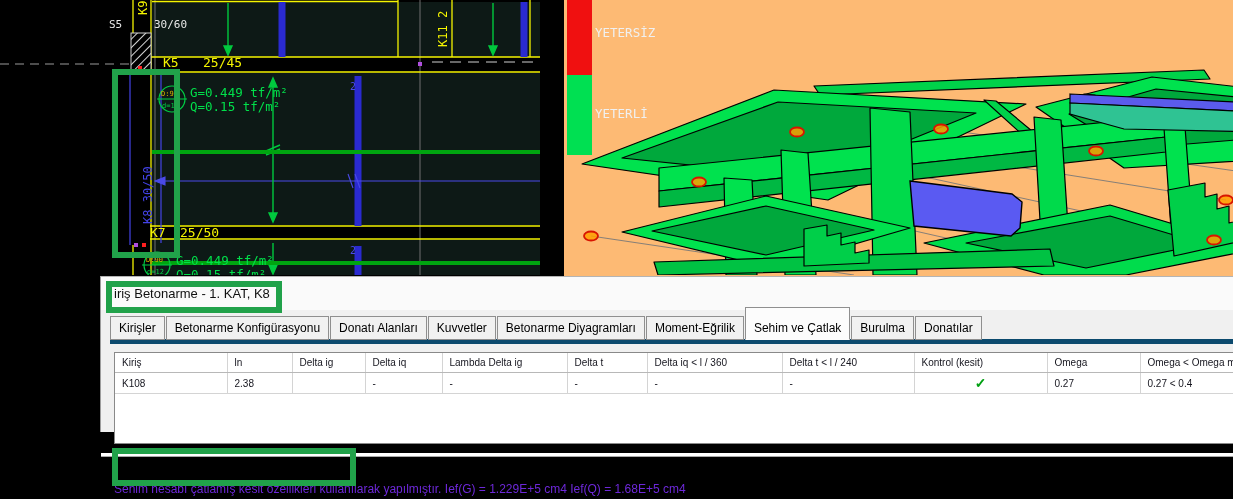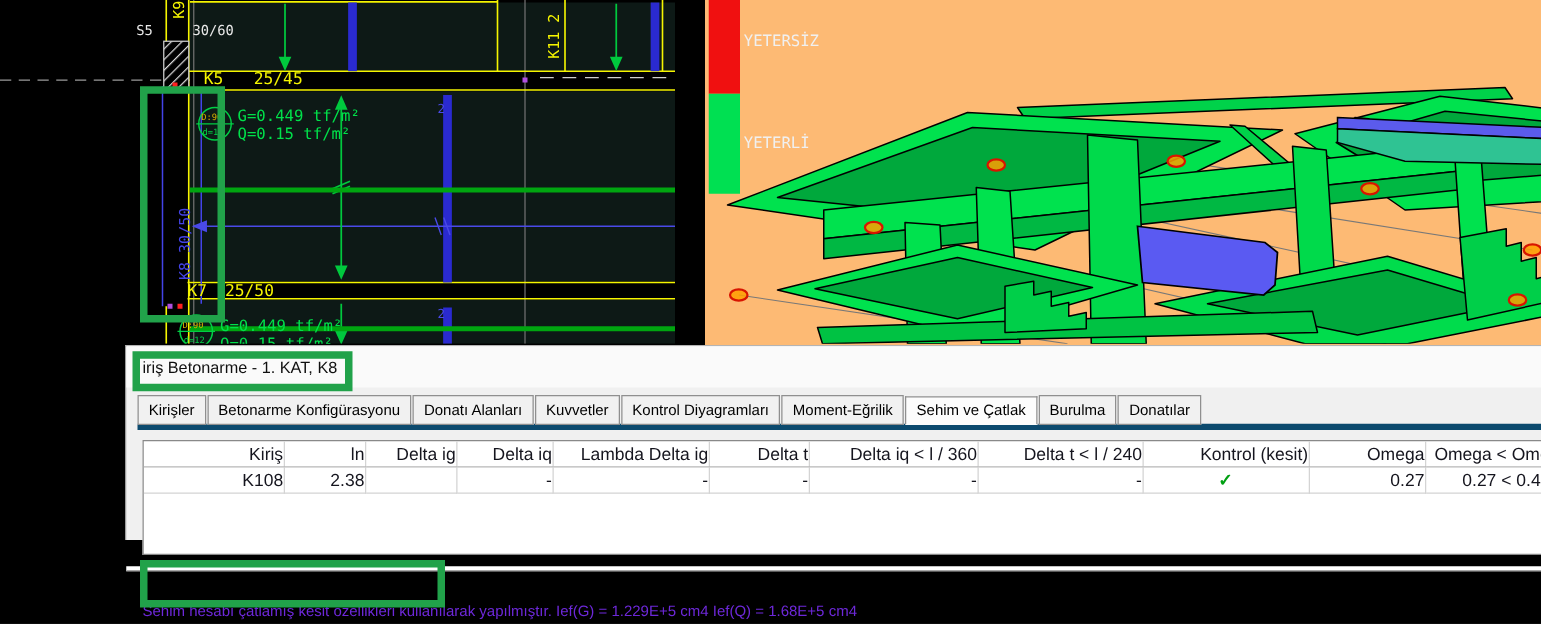--- a/index.html
+++ b/index.html
@@ -18,27 +18,27 @@
   .panel{position:absolute;left:100px;top:276px;width:1133px;height:156px;
          background:#f0f0f0;border-top:1px solid #b4b4b4;border-left:1px solid #9c9c9c;
          box-sizing:border-box;}
   .panel-head{position:absolute;left:0;top:0;right:0;height:33px;background:#fafafa;}
   .panel-title{position:absolute;left:13px;top:9px;font-size:13px;color:#101010;}
 
   .tabstrip{position:absolute;left:9px;top:34px;right:0;display:flex;align-items:flex-end;
             border-bottom:5px solid #0c4a6e;height:28px;}
   .tab{margin-bottom:-1px;margin-right:1px;border:1px solid #8f8f8f;background:#f1f1f1;
        padding:4px 8px 4px;font-size:12px;color:#000;white-space:nowrap;cursor:default;}
-  .tab.active{background:#fcfcfc;border-bottom:1px solid #fcfcfc;padding-top:3px;}
+  .tab.active{background:#fcfcfc;border-bottom:1px solid #fcfcfc;padding-top:13px;}
 
   .tablebox{position:absolute;left:13px;top:75px;width:1120px;height:92px;background:#fff;
             border:1px solid #898989;box-sizing:border-box;overflow:hidden;}
   .tablebox table{border-collapse:collapse;table-layout:fixed;width:1118px;}
   .tablebox th,.tablebox td{border-right:1px solid #d4d4d4;padding:2px 0 2px 7px;
-            font-size:14px;font-weight:normal;text-align:right;color:#15151e;
+            font-size:10px;font-weight:normal;text-align:left;color:#15151e;
             white-space:nowrap;overflow:hidden;}
   .tablebox thead th{border-bottom:1px solid #b8b8b8;height:15px;}
   .tablebox tbody td{border-bottom:1px solid #d4d4d4;height:15px;}
   td.check{color:#00a012;font-weight:bold;text-align:center;font-size:14px;padding-left:0;}
 
   .hsep{position:absolute;left:0;right:0;top:176px;height:3px;background:#fff;
         border-bottom:1px solid #a8a8a8;}
   .status1{position:absolute;left:13px;top:184px;font-size:12px;color:#0d0d0d;white-space:nowrap;}
   .status2{position:absolute;left:13px;top:205px;font-size:12px;color:#6d28d9;white-space:nowrap;}
 
@@ -233,21 +233,21 @@
 
   <div class="panel">
     <div class="panel-head"></div>
     <div class="panel-title">iriş Betonarme - 1. KAT, K8</div>
 
     <div class="tabstrip">
       <div class="tab">Kirişler</div>
       <div class="tab">Betonarme Konfigürasyonu</div>
       <div class="tab">Donatı Alanları</div>
       <div class="tab">Kuvvetler</div>
-      <div class="tab">Kontrol Diyagramları</div>
+      <div class="tab">Betonarme Diyagramları</div>
       <div class="tab">Moment-Eğrilik</div>
       <div class="tab active">Sehim ve Çatlak</div>
       <div class="tab">Burulma</div>
       <div class="tab">Donatılar</div>
     </div>
 
     <div class="tablebox">
       <table>
         <colgroup>
           <col style="width:112px">

